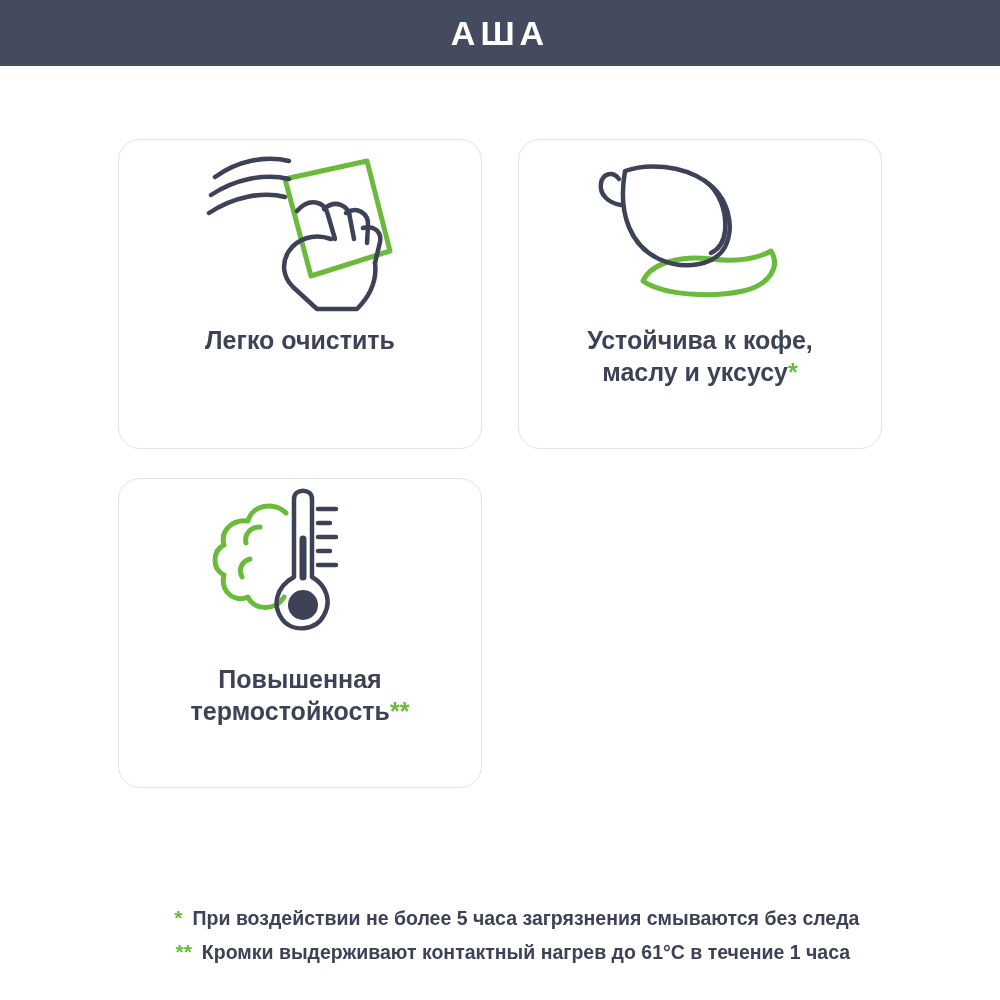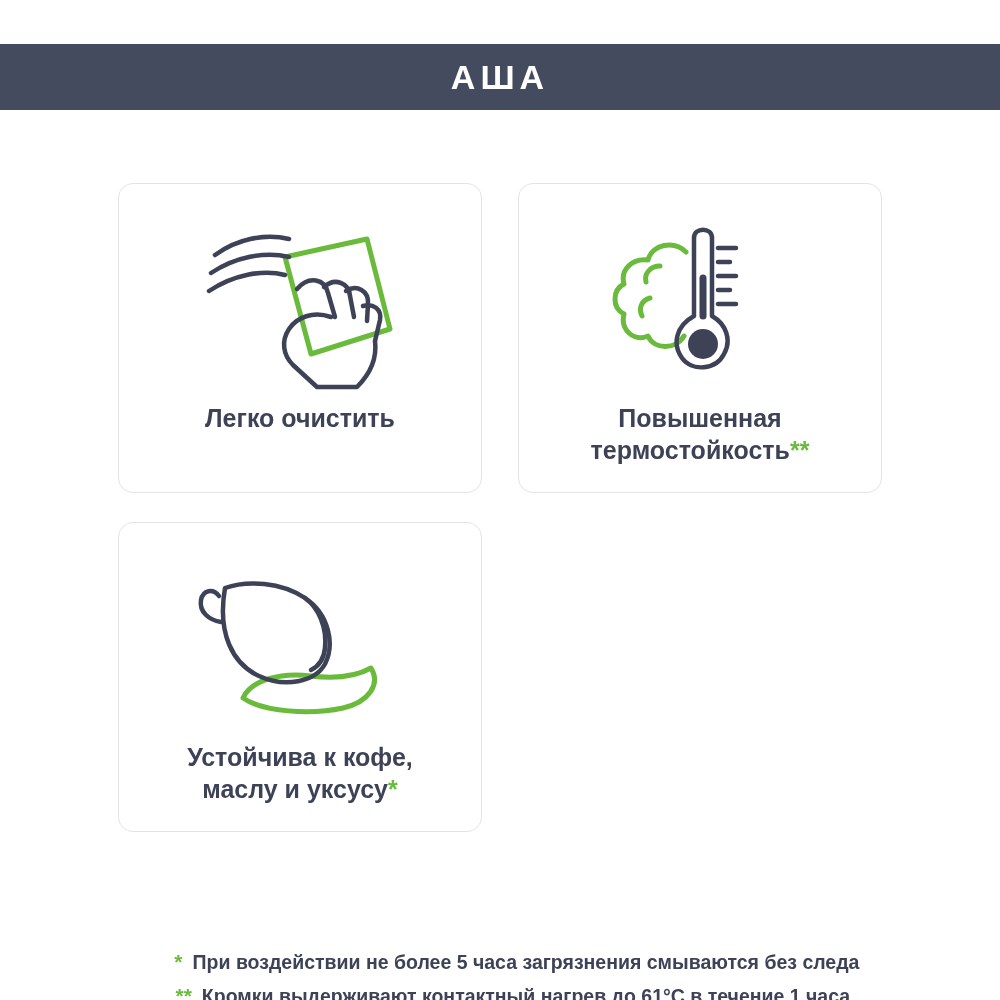--- a/index.html
+++ b/index.html
@@ -21,49 +21,47 @@
     box-sizing: border-box;
   }
   
   .header {
     width: 100%;
     height: 66px;
     background: #454b5e;
     display: flex;
     align-items: center;
     justify-content: center;
-    margin-top: 44px;
   }
   .header-title {
     color: #ffffff;
     font-size: 34px;
     font-weight: bold;
     letter-spacing: 5px;
   }
   
   .grid {
     margin: 73px auto 0 auto;
     width: 764px;
     display: grid;
     grid-template-columns: 364px 364px;
     grid-template-rows: 310px 310px;
     column-gap: 36px;
     row-gap: 29px;
   }
   .card {
     border: 1px solid #e2e4e8;
-    border-radius: 15px;
+    border-radius: 22px;
     background: #ffffff;
     box-sizing: border-box;
     display: flex;
     flex-direction: column;
     align-items: center;
     justify-content: flex-start;
     position: relative;
-    padding-top: 34px;
   }
   .card-art {
     height: 180px;
     display: flex;
     align-items: center;
     justify-content: center;
     width: 100%;
   }
   .card-label {
     text-align: center;
@@ -135,59 +133,59 @@
             <path d="M178 85 C188 82, 197 88, 195 99 L190 120"></path>
             <path d="M146 96 C128 90, 112 96, 104 108 C96 120, 98 134, 108 144 L132 166 L172 166 C186 152, 192 136, 190 120"></path>
           </g>
         </svg>
       </div>
       <div class="card-label">Легко очистить</div>
     </div>
 
     <div class="card">
       <div class="card-art">
+        <svg width="230" height="150" viewBox="0 0 230 150">
+          <g fill="none" stroke="#6aba3c" stroke-width="5" stroke-linecap="round" stroke-linejoin="round">
+            <path d="M58 126 C66 108, 96 100, 126 104 C152 107, 172 104, 186 96 C196 112, 184 130, 158 136 C126 143, 78 140, 58 126 Z"></path>
+          </g>
+          <g fill="none" stroke="#3d4257" stroke-width="4.5" stroke-linecap="round" stroke-linejoin="round">
+            <path d="M34 24 C28 16, 18 18, 16 28 C14 40, 24 48, 36 50"></path>
+            <path d="M40 16 C62 8, 96 10, 120 26 C144 42, 150 72, 140 92 C130 110, 100 116, 74 104 C48 92, 32 62, 40 16 Z"></path>
+            <path d="M120 26 C134 36, 142 56, 140 76 C139 86, 134 94, 126 98"></path>
+          </g>
+        </svg>
+      </div>
+      <div class="card-label">
+        <span>Устойчива к кофе,</span><br>
+        <span>маслу и уксусу</span><span class="ast">*</span>
+      </div>
+    </div>
+
+    <div class="card">
+      <div class="card-art">
         <svg width="220" height="180" viewBox="0 0 220 180">
           <g fill="none" stroke="#6aba3c" stroke-width="5" stroke-linecap="round" stroke-linejoin="round">
             <path d="M96 34 C84 22, 62 26, 58 42 C42 40, 30 52, 34 66 C22 72, 22 90, 34 96 C30 112, 44 124, 58 118 C64 132, 86 132, 94 118"></path>
             <path d="M70 48 C60 48, 54 56, 56 64"></path>
             <path d="M60 80 C52 82, 48 90, 52 98"></path>
           </g>
           <g fill="none" stroke="#3d4257" stroke-width="4.5" stroke-linecap="round" stroke-linejoin="round">
             <path d="M104 20 C104 9, 122 9, 122 20 L122 98 C136 106, 142 122, 134 136 C126 152, 102 154, 92 140 C82 126, 86 108, 104 98 Z"></path>
             <circle cx="113" cy="126" r="15" fill="#3d4257" stroke="none"></circle>
             <path d="M113 98 L113 60" stroke-width="7"></path>
             <path d="M128 30 L146 30 M128 44 L140 44 M128 58 L146 58 M128 72 L140 72 M128 86 L146 86"></path>
           </g>
         </svg>
       </div>
       <div class="card-label">
         <span>Повышенная</span><br>
         <span>термостойкость</span><span class="ast">**</span>
       </div>
     </div>
 
-    <div class="card">
-      <div class="card-art">
-        <svg width="230" height="150" viewBox="0 0 230 150">
-          <g fill="none" stroke="#6aba3c" stroke-width="5" stroke-linecap="round" stroke-linejoin="round">
-            <path d="M58 126 C66 108, 96 100, 126 104 C152 107, 172 104, 186 96 C196 112, 184 130, 158 136 C126 143, 78 140, 58 126 Z"></path>
-          </g>
-          <g fill="none" stroke="#3d4257" stroke-width="4.5" stroke-linecap="round" stroke-linejoin="round">
-            <path d="M34 24 C28 16, 18 18, 16 28 C14 40, 24 48, 36 50"></path>
-            <path d="M40 16 C62 8, 96 10, 120 26 C144 42, 150 72, 140 92 C130 110, 100 116, 74 104 C48 92, 32 62, 40 16 Z"></path>
-            <path d="M120 26 C134 36, 142 56, 140 76 C139 86, 134 94, 126 98"></path>
-          </g>
-        </svg>
-      </div>
-      <div class="card-label">
-        <span>Устойчива к кофе,</span><br>
-        <span>маслу и уксусу</span><span class="ast">*</span>
-      </div>
-    </div>
-
 
   </div>
 
   <div class="footnotes">
     <div class="footnote">
       <span class="mark">*</span>
       <span>При воздействии не более 5 часа загрязнения смываются без следа</span>
     </div>
     <div class="footnote">
       <span class="mark">**</span>

